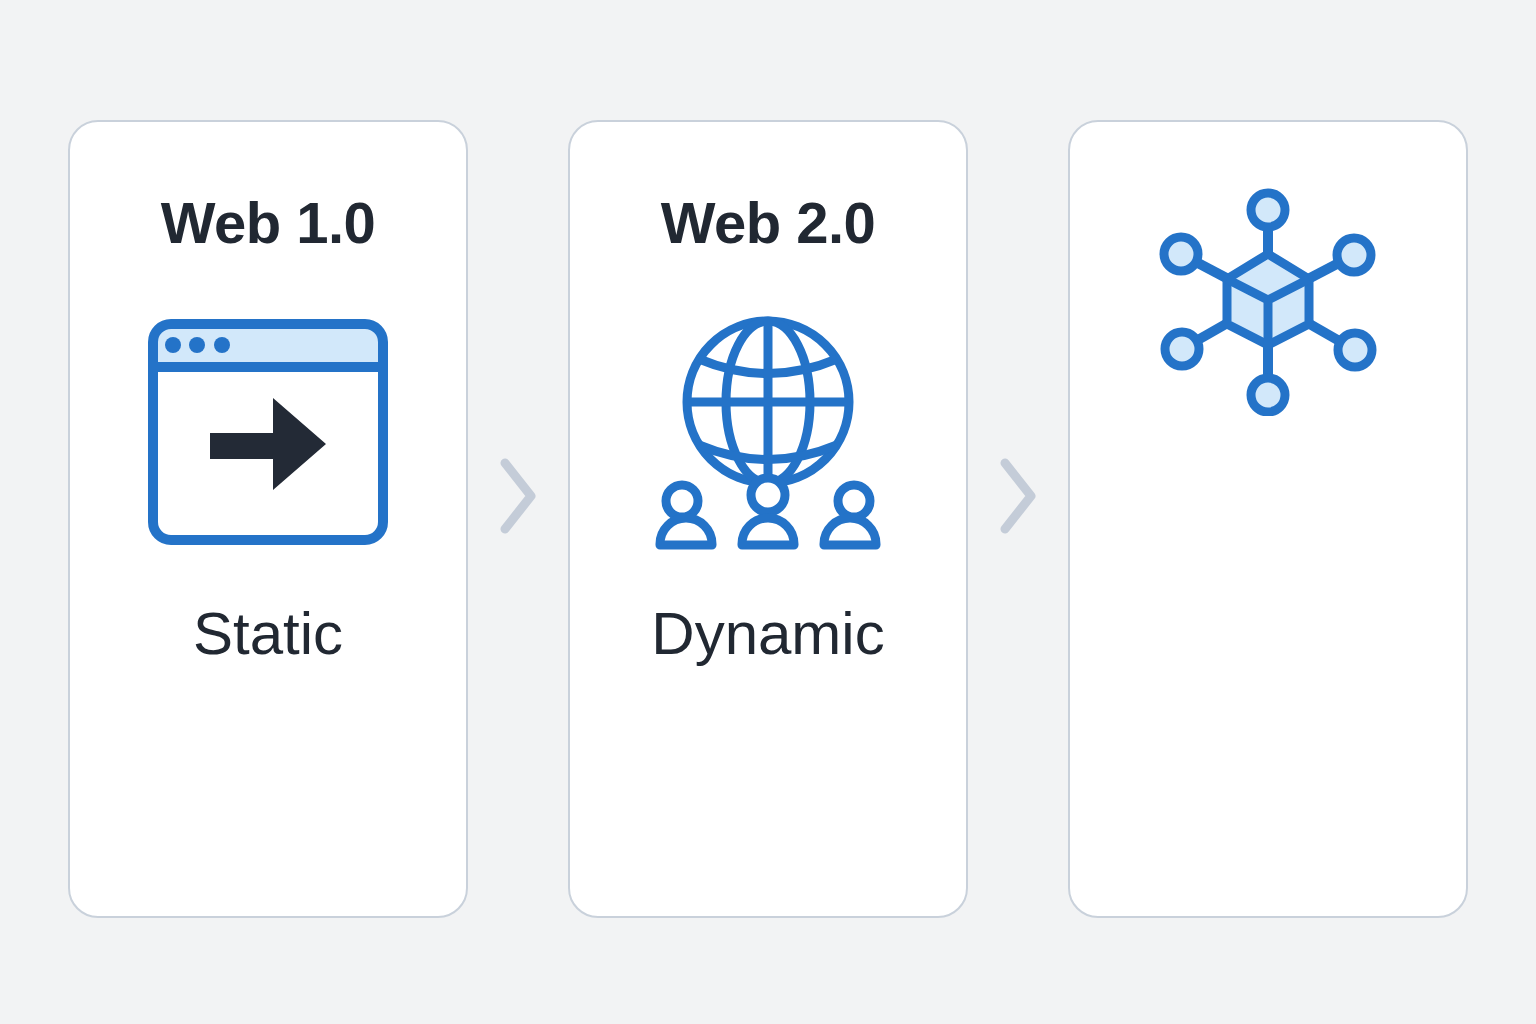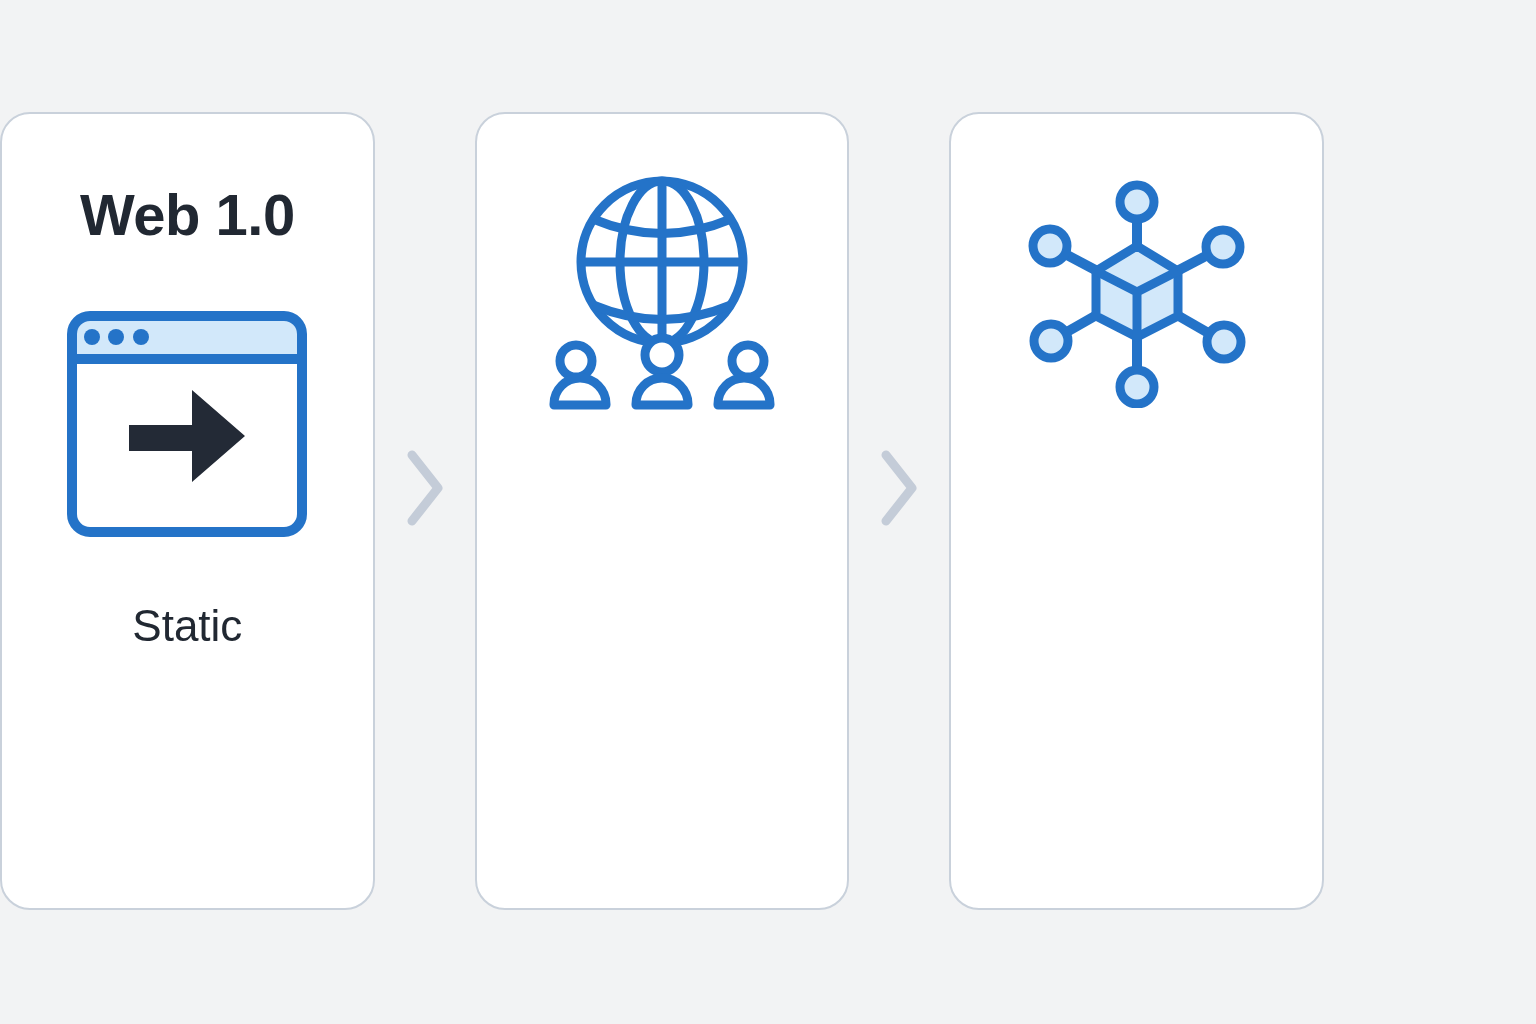--- a/index.html
+++ b/index.html
@@ -16,25 +16,26 @@
   html, body {
     margin: 0;
     padding: 0;
     width: 1536px;
     height: 1024px;
     overflow: hidden;
     background: var(--bg);
     font-family: "Liberation Sans", sans-serif;
   }
   .diagram {
-    width: 1324px;
+    width: 1536px;
     padding-top: 112px;
     display: flex;
     justify-content: center;
     align-items: flex-end;
+    margin-top: 8px;
   }
   .card {
     width: 400px;
     height: 798px;
     background: var(--card-bg);
     border: 2px solid var(--card-border);
     border-radius: 30px;
     display: flex;
     flex-direction: column;
     align-items: center;
@@ -50,21 +51,21 @@
   .icon-box {
     margin-top: 62px;
     height: 232px;
     display: flex;
     align-items: center;
     justify-content: center;
   }
   .desc {
     margin-top: 48px;
     text-align: center;
-    font-size: 44px;
+    font-size: 60px;
     line-height: 76px;
     font-weight: 400;
     color: var(--text);
   }
   .sep {
     width: 100px;
     height: 798px;
     position: relative;
     flex: 0 0 auto;
   }
@@ -106,39 +107,41 @@
     </div>
   </div>
 
   <div class="sep">
     <svg width="40" height="80" viewBox="0 0 40 80">
       <path class="chv" d="M7 7 L33 40 L7 73" stroke-width="9" stroke-linecap="round" stroke-linejoin="round"></path>
     </svg>
   </div>
 
   <div class="card">
+    <div class="card-title">Web 2.0</div>
     <div class="icon-box">
       <svg width="226" height="236" viewBox="0 0 226 236">
 
         <circle class="st" cx="113" cy="88" r="81" stroke-width="9"></circle>
         <ellipse class="st" cx="113" cy="88" rx="42" ry="81" stroke-width="9"></ellipse>
         <line class="st" x1="113" y1="7" x2="113" y2="169" stroke-width="9"></line>
         <line class="st" x1="32" y1="88" x2="194" y2="88" stroke-width="9"></line>
         <path class="st" d="M44,45 Q113,74 182,45" stroke-width="9"></path>
         <path class="st" d="M44,131 Q113,160 182,131" stroke-width="9"></path>
 
         <circle class="st fw" cx="27" cy="187" r="16" stroke-width="9"></circle>
         <circle class="st fw" cx="113" cy="181" r="17" stroke-width="9"></circle>
         <circle class="st fw" cx="199" cy="187" r="16" stroke-width="9"></circle>
         <path class="st fw" d="M5,231 v-1 a26,26 0 0 1 52,0 v1 z" stroke-width="9" stroke-linejoin="round"></path>
         <path class="st fw" d="M87,231 v-1 a26,26 0 0 1 52,0 v1 z" stroke-width="9" stroke-linejoin="round"></path>
         <path class="st fw" d="M169,231 v-1 a26,26 0 0 1 52,0 v1 z" stroke-width="9" stroke-linejoin="round"></path>
       </svg>
     </div>
     <div class="desc">
+      <div>Dynamic</div>
     </div>
   </div>
 
   <div class="sep">
     <svg width="40" height="80" viewBox="0 0 40 80">
       <path class="chv" d="M7 7 L33 40 L7 73" stroke-width="9" stroke-linecap="round" stroke-linejoin="round"></path>
     </svg>
   </div>
 
   <div class="card">

